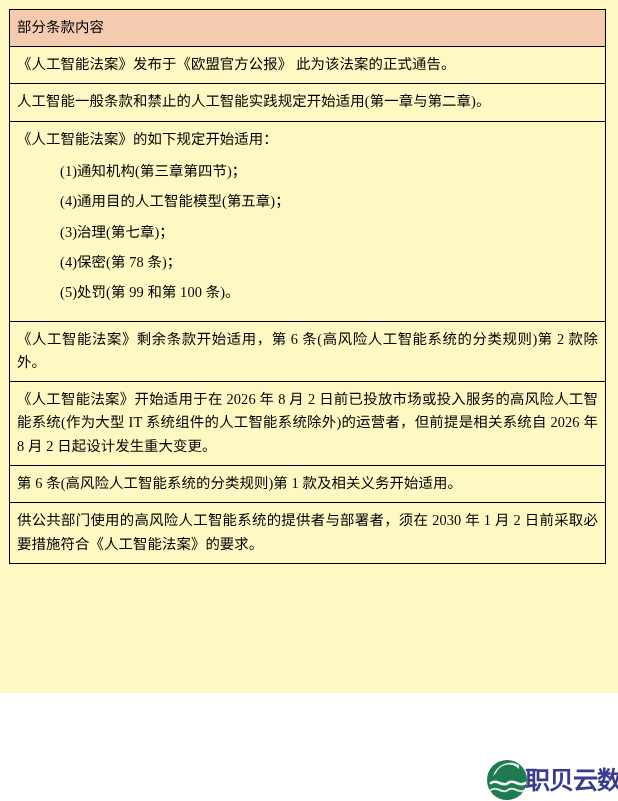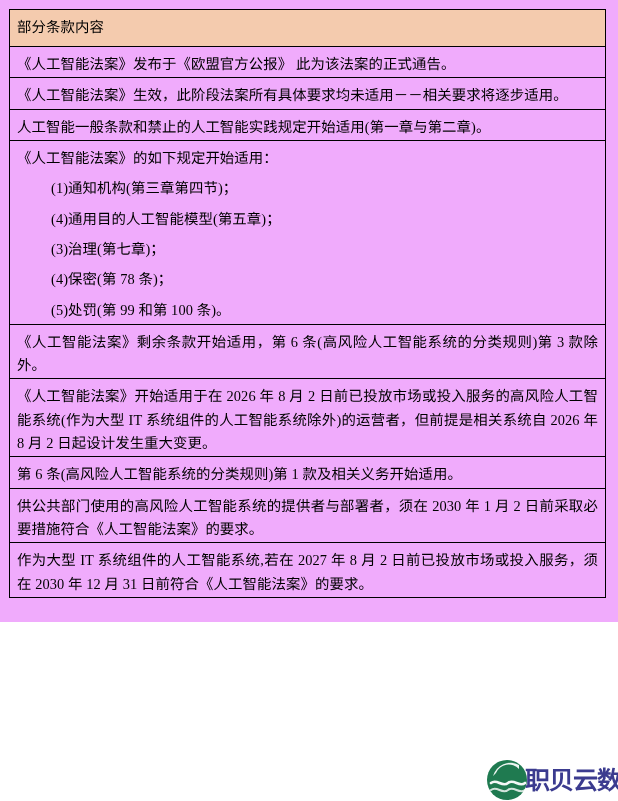--- a/index.html
+++ b/index.html
@@ -13,36 +13,36 @@
     position: relative;
     overflow: hidden;
     font-family: "Liberation Serif", "DejaVu Serif", serif;
   }
 
   #page {
     position: absolute;
     left: 0;
     top: 0;
     width: 618px;
-    height: 622px;
-    background: #f0abfc;
+    height: 693px;
+    background: #fef9c3;
   }
 
   #clause-table {
     position: absolute;
     left: 9px;
     top: 9px;
     width: 597px;
     border-collapse: collapse;
     table-layout: fixed;
   }
 
   #clause-table td {
     border: 1px solid #000000;
-    padding: 6px 7px 1px 7px;
+    padding: 6px 7px 7px 7px;
     vertical-align: top;
     font-size: 14.4px;
     line-height: 1.62;
     color: #000000;
     letter-spacing: 0.1px;
     text-align: justify;
     text-justify: inter-ideograph;
   }
 
   #clause-table td.header-cell {
@@ -52,21 +52,21 @@
   }
 
   .row-text {
     display: block;
     white-space: pre-wrap;
     word-break: break-word;
   }
 
   .clause-list {
     display: block;
-    margin: 0;
+    margin: 9px;
     padding: 0;
     list-style: none;
   }
   .clause-list li {
     display: block;
     margin: 7px 0 0 0;
     padding: 0 0 0 34px;
     line-height: 1.62;
   }
   .clause-list li:last-child {
@@ -113,63 +113,53 @@
           <span class="row-text">部分条款内容</span>
         </td>
       </tr>
     <tr>
           <td>
             <span class="row-text">《人工智能法案》发布于《欧盟官方公报》 此为该法案的正式通告。</span>
           </td>
         </tr>
         <tr>
           <td>
-            <span class="row-text">《人工智能法案》生效，此阶段法案所有具体要求均未适用－－相关要求将逐步适用。</span>
-          </td>
-        </tr>
-        <tr>
-          <td>
             <span class="row-text">人工智能一般条款和禁止的人工智能实践规定开始适用(第一章与第二章)。</span>
           </td>
         </tr>
         <tr>
           <td>
             <span class="row-text">《人工智能法案》的如下规定开始适用：</span>
             <ul class="clause-list">
               <li>(1)通知机构(第三章第四节)；</li>
               <li>(4)通用目的人工智能模型(第五章)；</li>
               <li>(3)治理(第七章)；</li>
               <li>(4)保密(第 78 条)；</li>
               <li>(5)处罚(第 99 和第 100 条)。</li>
             </ul>
           </td>
         </tr>
         <tr>
           <td>
-            <span class="row-text">《人工智能法案》剩余条款开始适用，第 6 条(高风险人工智能系统的分类规则)第 3 款除外。</span>
+            <span class="row-text">《人工智能法案》剩余条款开始适用，第 6 条(高风险人工智能系统的分类规则)第 2 款除外。</span>
           </td>
         </tr>
         <tr>
           <td>
             <span class="row-text">《人工智能法案》开始适用于在 2026 年 8 月 2 日前已投放市场或投入服务的高风险人工智能系统(作为大型 IT 系统组件的人工智能系统除外)的运营者，但前提是相关系统自 2026 年 8 月 2 日起设计发生重大变更。</span>
           </td>
         </tr>
         <tr>
           <td>
             <span class="row-text">第 6 条(高风险人工智能系统的分类规则)第 1 款及相关义务开始适用。</span>
           </td>
         </tr>
         <tr>
           <td>
             <span class="row-text">供公共部门使用的高风险人工智能系统的提供者与部署者，须在 2030 年 1 月 2 日前采取必要措施符合《人工智能法案》的要求。</span>
-          </td>
-        </tr>
-        <tr>
-          <td>
-            <span class="row-text">作为大型 IT 系统组件的人工智能系统,若在 2027 年 8 月 2 日前已投放市场或投入服务，须在 2030 年 12 月 31 日前符合《人工智能法案》的要求。</span>
           </td>
         </tr>
       </tbody>
   </table>
 
   <div id="watermark">
     <svg class="wm-mark" viewBox="0 0 42 42" aria-hidden="true">
       <circle cx="21" cy="21" r="20" fill="#1F7A50"></circle>
       <path d="M10 14 A14 14 0 0 1 33 10 L33 6 A18 18 0 0 0 7 17 Z" fill="#ffffff" opacity="0.92"></path>
       <path d="M5 24 C11 19, 16 29, 22 24 C28 19, 33 29, 39 24" stroke="#ffffff" stroke-width="2.6" fill="none" stroke-linecap="round" opacity="0.95"></path>

